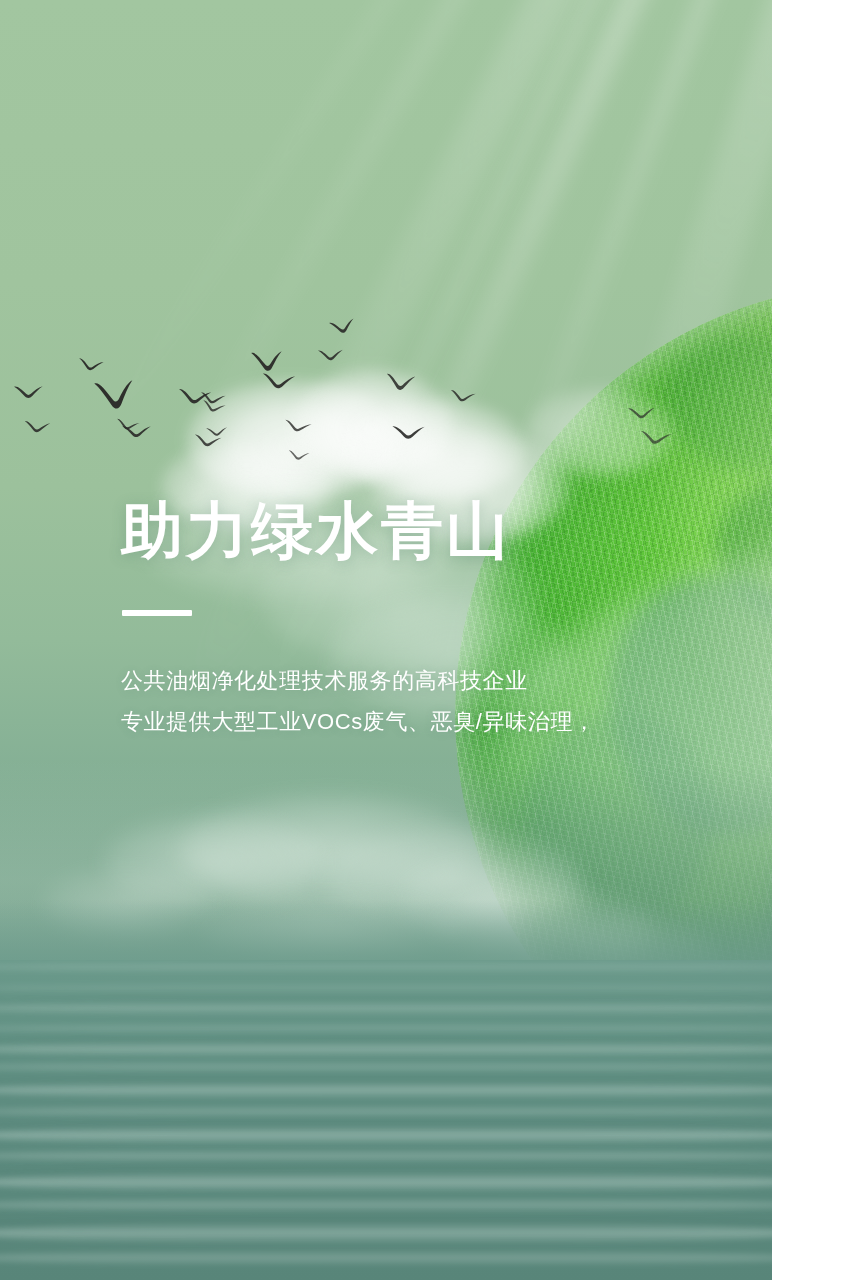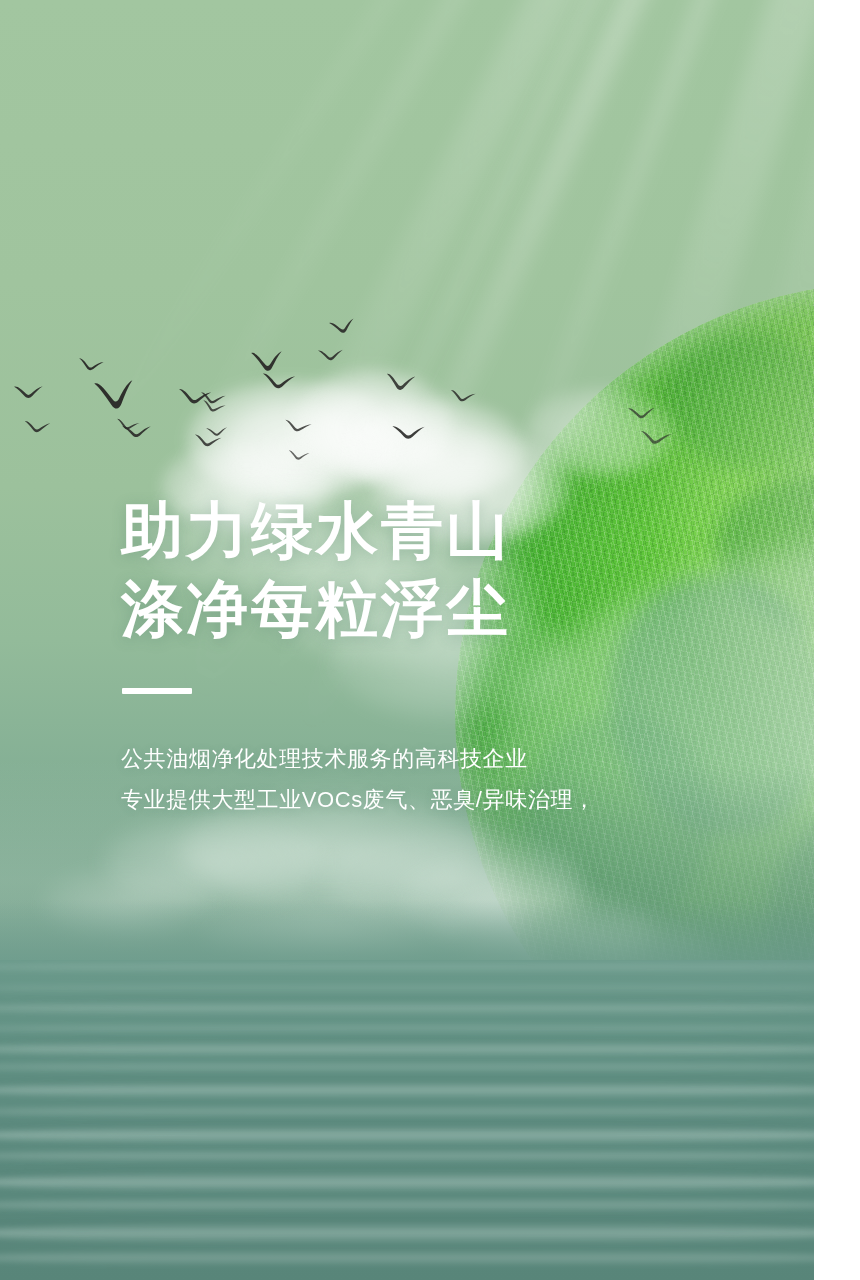--- a/index.html
+++ b/index.html
@@ -7,21 +7,20 @@
     padding: 0;
     background: #ffffff;
   }
   #poster {
     position: relative;
     width: 772px;
     height: 1280px;
     overflow: hidden;
     font-family: "Liberation Sans", "DejaVu Sans", sans-serif;
     background: #a21caf;
-    padding-left: 42px;
   }
 
   
   .sky {
     position: absolute;
     inset: 0;
     background:
       linear-gradient(180deg,
         #a2c6a0 0%,
         #a0c49e 22%,
@@ -424,21 +423,20 @@
         <div class="ripple-dark" style="top: 74px; height: 16px; opacity: 0.28;"></div>
         <div class="ripple-dark" style="top: 114px; height: 18px; opacity: 0.3;"></div>
         <div class="ripple-dark" style="top: 158px; height: 20px; opacity: 0.3;"></div>
         <div class="ripple-dark" style="top: 204px; height: 22px; opacity: 0.28;"></div>
         <div class="ripple-dark" style="top: 252px; height: 24px; opacity: 0.26;"></div>
       </div>
   </div>
 
   <div class="content">
     <div class="headline">助力绿水青山</div>
-    <div class="headline">涤净每粒浮尘</div>
     <div class="divider"></div>
     <div class="subtext">
       <div>公共油烟净化处理技术服务的高科技企业</div>
       <div>专业提供大型工业VOCs废气、恶臭/异味治理，</div>
     </div>
   </div>
 
 </div>
 
 </body></html>

